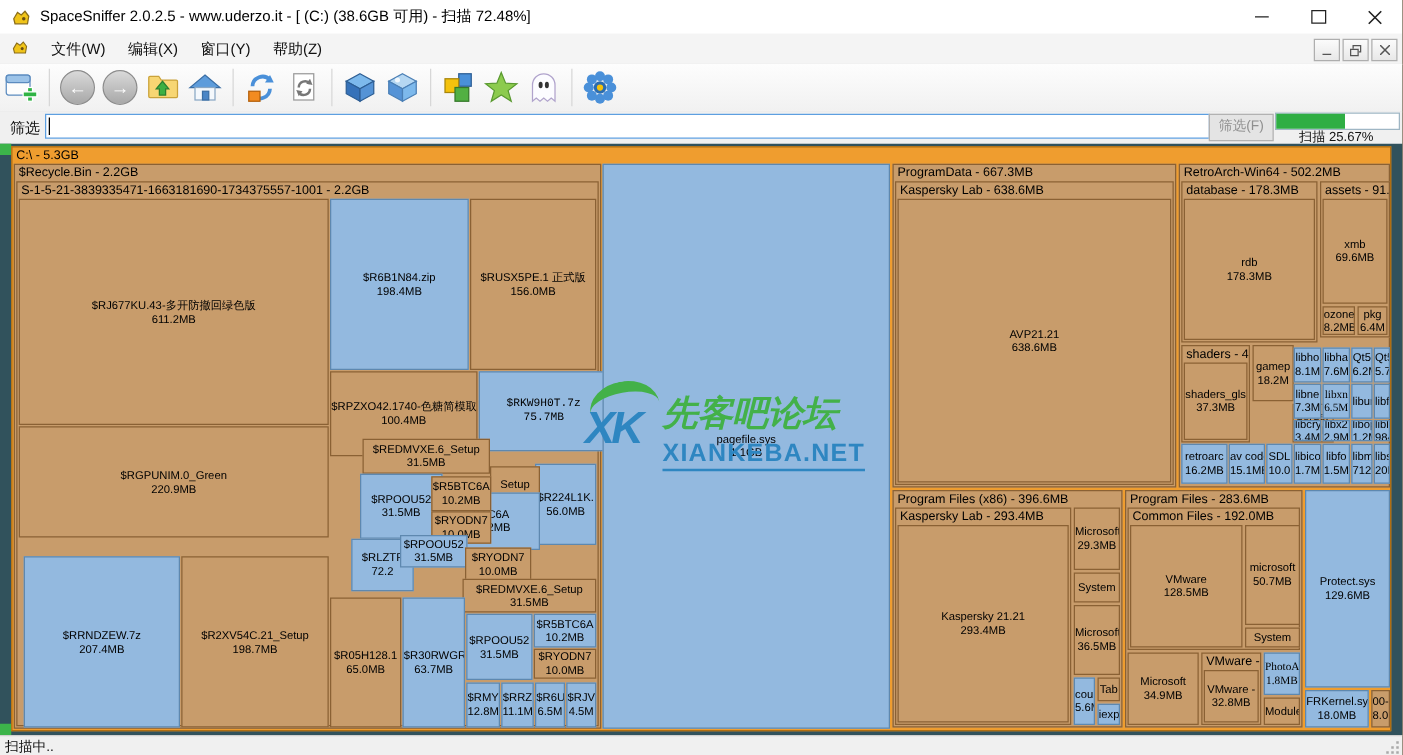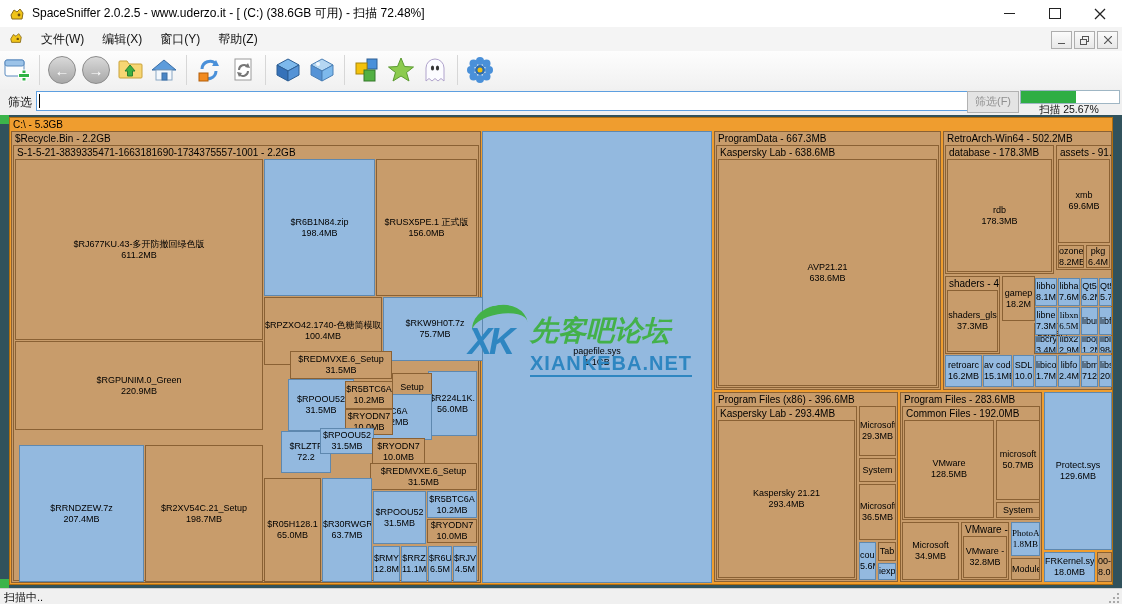--- a/index.html
+++ b/index.html
@@ -281,21 +281,21 @@
             <div>$RUSX5PE.1 正式版</div>
             <div>156.0MB</div>
           </div>
         </div>
         <div class="blk tan leaf" style="left: 255px; top: 182px; width: 118px; height: 68px;">
           <div class="blk-label">
             <div>$RPZXO42.1740-色糖简模取</div>
             <div>100.4MB</div>
           </div>
         </div>
-        <div class="blk blue leaf" style="left: 374px; top: 182px; width: 104px; height: 64px;">
+        <div class="blk blue leaf" style="left: 374px; top: 182px; width: 104px; height: 64px; font-family: Liberation Mono, monospace;">
           <div class="blk-label">
             <div>$RKW9H0T.7z</div>
             <div>75.7MB</div>
           </div>
         </div>
         <div class="blk blue leaf" style="left: 419px; top: 256px; width: 49px; height: 65px;">
           <div class="blk-label">
             <div>$R224L1K.</div>
             <div>56.0MB</div>
           </div>
@@ -587,21 +587,21 @@
         </div>
         <div class="blk blue leaf" style="left: 1026px; top: 240px; width: 22px; height: 32px;">
           <div class="blk-label">
             <div>libico</div>
             <div>1.7M</div>
           </div>
         </div>
         <div class="blk blue leaf" style="left: 1049px; top: 240px; width: 22px; height: 32px;">
           <div class="blk-label">
             <div>libfo</div>
-            <div>2.4M</div>
+            <div>1.5M</div>
           </div>
         </div>
         <div class="blk blue leaf" style="left: 1072px; top: 240px; width: 17px; height: 32px;">
           <div class="blk-label">
             <div>libm</div>
             <div>712K</div>
           </div>
         </div>
         <div class="blk blue leaf" style="left: 1090px; top: 240px; width: 13px; height: 32px;">
           <div class="blk-label">

